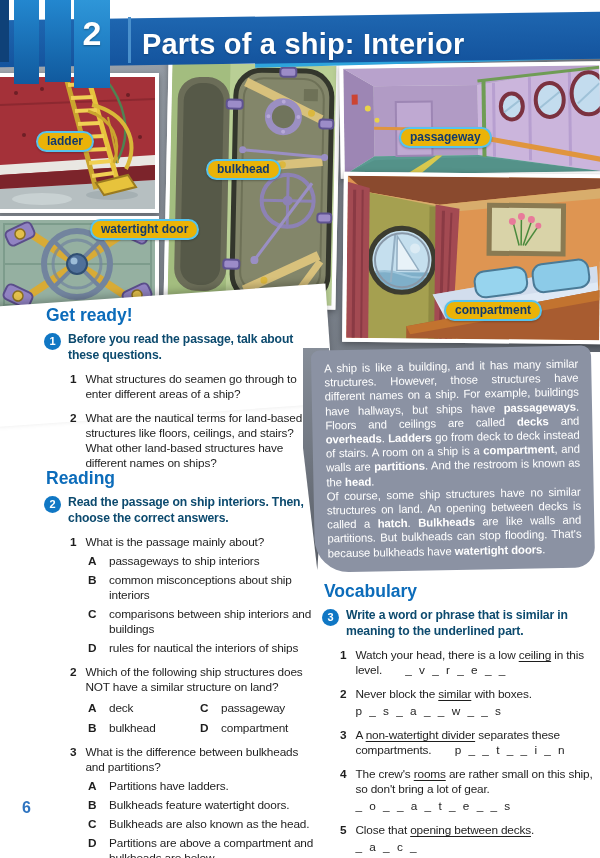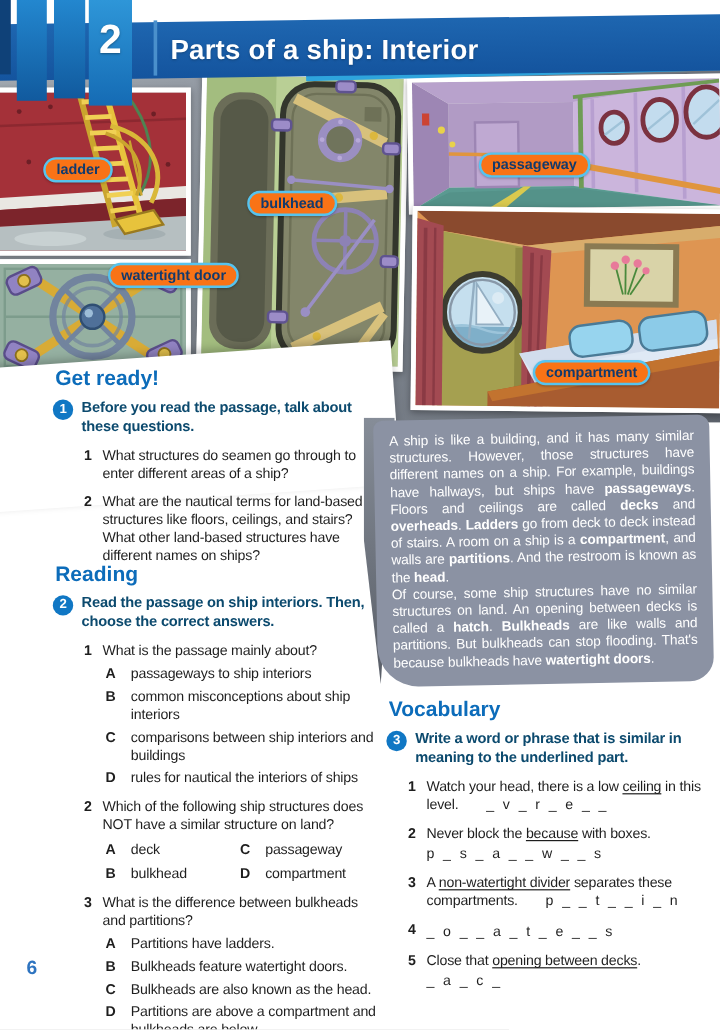--- a/index.html
+++ b/index.html
@@ -21,29 +21,29 @@
       background:linear-gradient(180deg,#1e66b0 0%,#14549e 100%);transform:rotate(-0.8deg);}
   .stripe{position:absolute;top:0;z-index:4;}
   .s0{left:0;width:9px;height:62px;background:#0f4178;}
   .s1{left:14px;width:25px;height:84px;background:linear-gradient(180deg,#2387cf,#115a9e);}
   .s2{left:45px;width:26px;height:82px;background:linear-gradient(180deg,#2387cf,#115a9e);}
   .unit-tab{position:absolute;left:74px;top:0;width:36px;height:88px;z-index:4;
       background:linear-gradient(180deg,#2e96d8,#156bb4);display:flex;justify-content:center;align-items:flex-start;
       padding-top:14px;box-sizing:border-box;color:#fff;font-size:34px;font-weight:bold;
       text-shadow:0 1px 2px rgba(0,0,0,.35);}
   .hdr-sep{position:absolute;left:128px;top:17px;width:3px;height:46px;background:#4a90cc;z-index:4;}
-  .title{position:absolute;left:142px;top:28px;margin:0;color:#fff;font-size:23px;font-weight:bold;
+  .title{position:absolute;left:142px;top:28px;margin:0;color:#fff;font-size:29px;font-weight:bold;
       letter-spacing:.2px;z-index:4;text-shadow:0 1px 2px rgba(0,0,0,.25);}
   
   .white-sheet{position:absolute;left:-30px;top:296px;width:360px;height:120px;background:#fff;
       transform:rotate(-4deg);z-index:5;box-shadow:0 -3px 7px rgba(0,0,0,.22);}
   .gray-wedge{position:absolute;left:303px;top:348px;width:26px;height:222px;z-index:5;
       background:linear-gradient(180deg,#868d98,#595e67);
       clip-path:polygon(0 0,100% 0,100% 20%,55% 100%,0 45%);}
-  .pill{position:absolute;z-index:6;background:#f97316;border:2px solid #56c3ee;border-radius:11px;
+  .pill{position:absolute;z-index:6;background:#eab308;border:2px solid #56c3ee;border-radius:11px;
       padding:1px 9px 2px;font-size:12px;font-weight:bold;color:#123a6d;white-space:nowrap;
       box-shadow:0 1px 2px rgba(0,0,0,.25);}
   .pill-ladder{left:36px;top:131px;}
   .pill-bulkhead{left:206px;top:159px;}
   .pill-door{left:90px;top:219px;}
   .pill-passageway{left:399px;top:127px;}
   .pill-compartment{left:444px;top:300px;}
   
   .col-left{position:absolute;left:30px;top:308px;width:288px;z-index:7;
       font-size:11.8px;line-height:15px;color:#1e1e1e;letter-spacing:-0.15px;}
@@ -399,34 +399,35 @@
     <div class="vq">
       <span class="qnum">1</span>
       <div class="qbody">
         <span><span>Watch your head, there is a low </span><span class="u">ceiling</span><span> in this level.</span></span>
         <span class="pattern inline">_ v _ r _ e _ _</span>
       </div>
     </div>
     <div class="vq">
       <span class="qnum">2</span>
       <div class="qbody">
-        <span><span>Never block the </span><span class="u">because</span><span> with boxes.</span></span>
+        <span><span>Never block the </span><span class="u">similar</span><span> with boxes.</span></span>
         <div class="pattern block">p _ s _ a _ _ w _ _ s</div>
       </div>
     </div>
     <div class="vq">
       <span class="qnum">3</span>
       <div class="qbody">
         <span><span>A </span><span class="u">non-watertight divider</span><span> separates these compartments.</span></span>
         <span class="pattern inline">p _ _ t _ _ i _ n</span>
       </div>
     </div>
     <div class="vq">
       <span class="qnum">4</span>
       <div class="qbody">
+        <span><span>The crew's </span><span class="u">rooms</span><span> are rather small on this ship, so don't bring a lot of gear.</span></span>
         <div class="pattern block">_ o _ _ a _ t _ e _ _ s</div>
       </div>
     </div>
     <div class="vq">
       <span class="qnum">5</span>
       <div class="qbody">
         <span><span>Close that </span><span class="u">opening between decks</span><span>.</span></span>
         <div class="pattern block">_ a _ c _</div>
       </div>
     </div>

